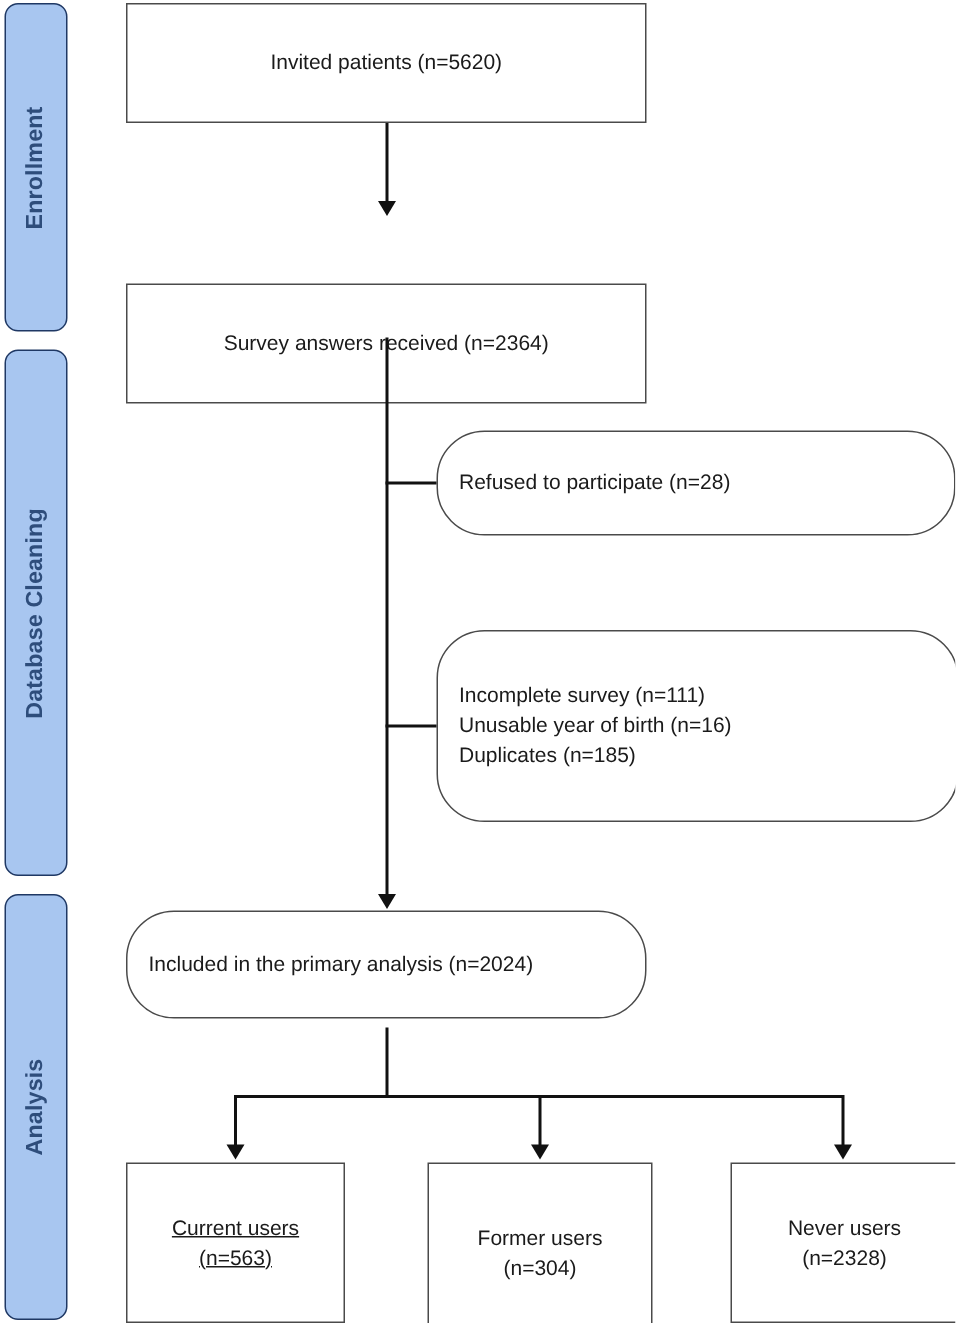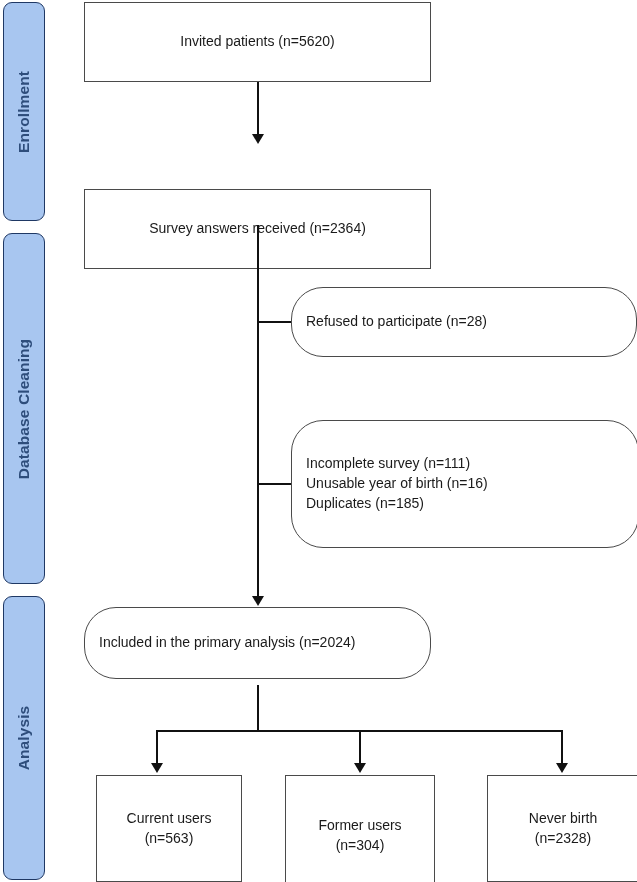--- a/index.html
+++ b/index.html
@@ -120,37 +120,37 @@
   <div class="fbox align-left" style="left:291px; top:420px; width:348px; height:128px;">
     <span class="multi">Incomplete survey (n=111)
 Unusable year of birth (n=16)
 Duplicates (n=185)</span>
   </div>
 
   <div class="fbox align-left" style="left:84px; top:607px; width:347px; height:72px;">
     <span>Included in the primary analysis (n=2024)</span>
   </div>
 
-  <div class="fbox align-center" style="left:96px; top:775px; width:146px; height:107px;">
+  <div class="fbox align-center" style="left:84px; top:775px; width:146px; height:107px;text-decoration:underline;">
     <span>
       <span>Current users</span><br>
       <span>(n=563)</span>
     </span>
   </div>
 
   <div class="fbox align-center" style="left:285px; top:775px; width:150px; height:121px;">
     <span>
       <span>Former users</span><br>
       <span>(n=304)</span>
     </span>
   </div>
 
   <div class="fbox align-center" style="left:487px; top:775px; width:152px; height:107px;">
     <span>
-      <span>Never birth</span><br>
+      <span>Never users</span><br>
       <span>(n=2328)</span>
     </span>
   </div>
 
   <div class="vline" style="left:257px; top:82px; height:53px;"></div>
   <div class="arrowhead" style="left:252px; top:134px;"></div>
 
   <div class="vline" style="left:257px; top:225px; height:372px;"></div>
   <div class="arrowhead" style="left:252px; top:596px;"></div>
 

